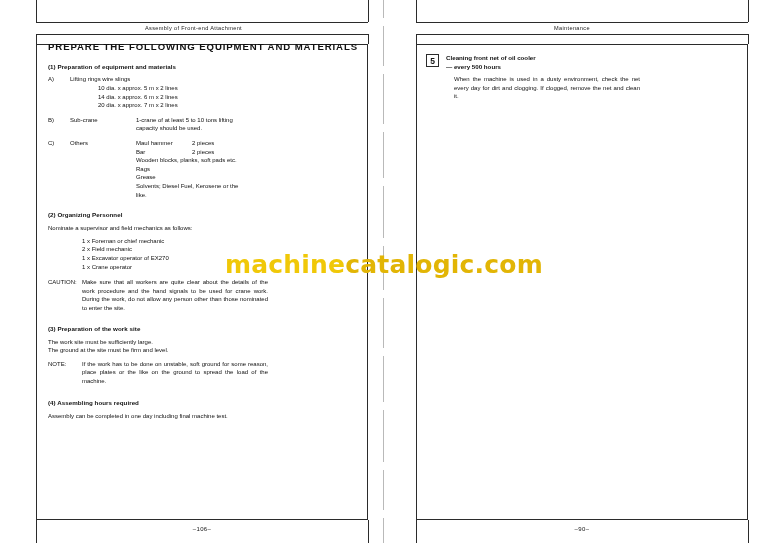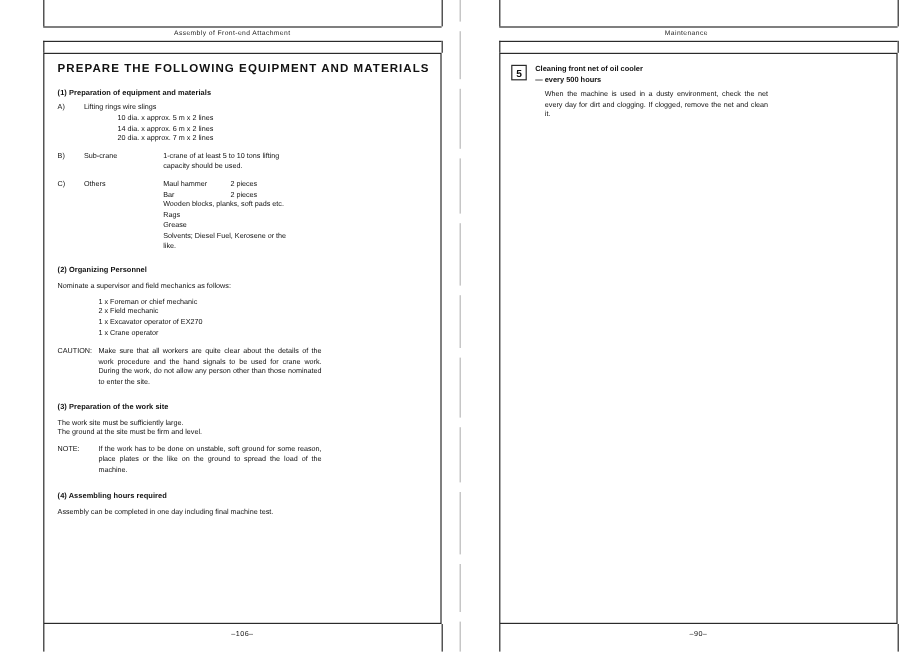--- a/index.html
+++ b/index.html
@@ -74,21 +74,21 @@
   
   .stub {
     position: absolute;
     width: 1px;
     background: #2b2b2b;
   }
 
   .content-l {
     position: absolute;
     left: 48px;
-    top: 52px;
+    top: 41px;
     width: 312px;
   }
   .content-r {
     position: absolute;
     left: 426px;
     top: 52px;
     width: 312px;
   }
 
   h1.title {
@@ -372,14 +372,17 @@
     <i style="top:132px; height:46px;"></i>
     <i style="top:186px; height:52px;"></i>
     <i style="top:246px; height:44px;"></i>
     <i style="top:298px; height:50px;"></i>
     <i style="top:356px; height:46px;"></i>
     <i style="top:410px; height:52px;"></i>
     <i style="top:470px; height:40px;"></i>
     <i style="top:518px; height:25px;"></i>
   </div>
 
+  <div class="watermark">
+    <span>machine</span><span class="dark">catalogic.com</span>
+  </div>
 
 </div>
 
 </body></html>

